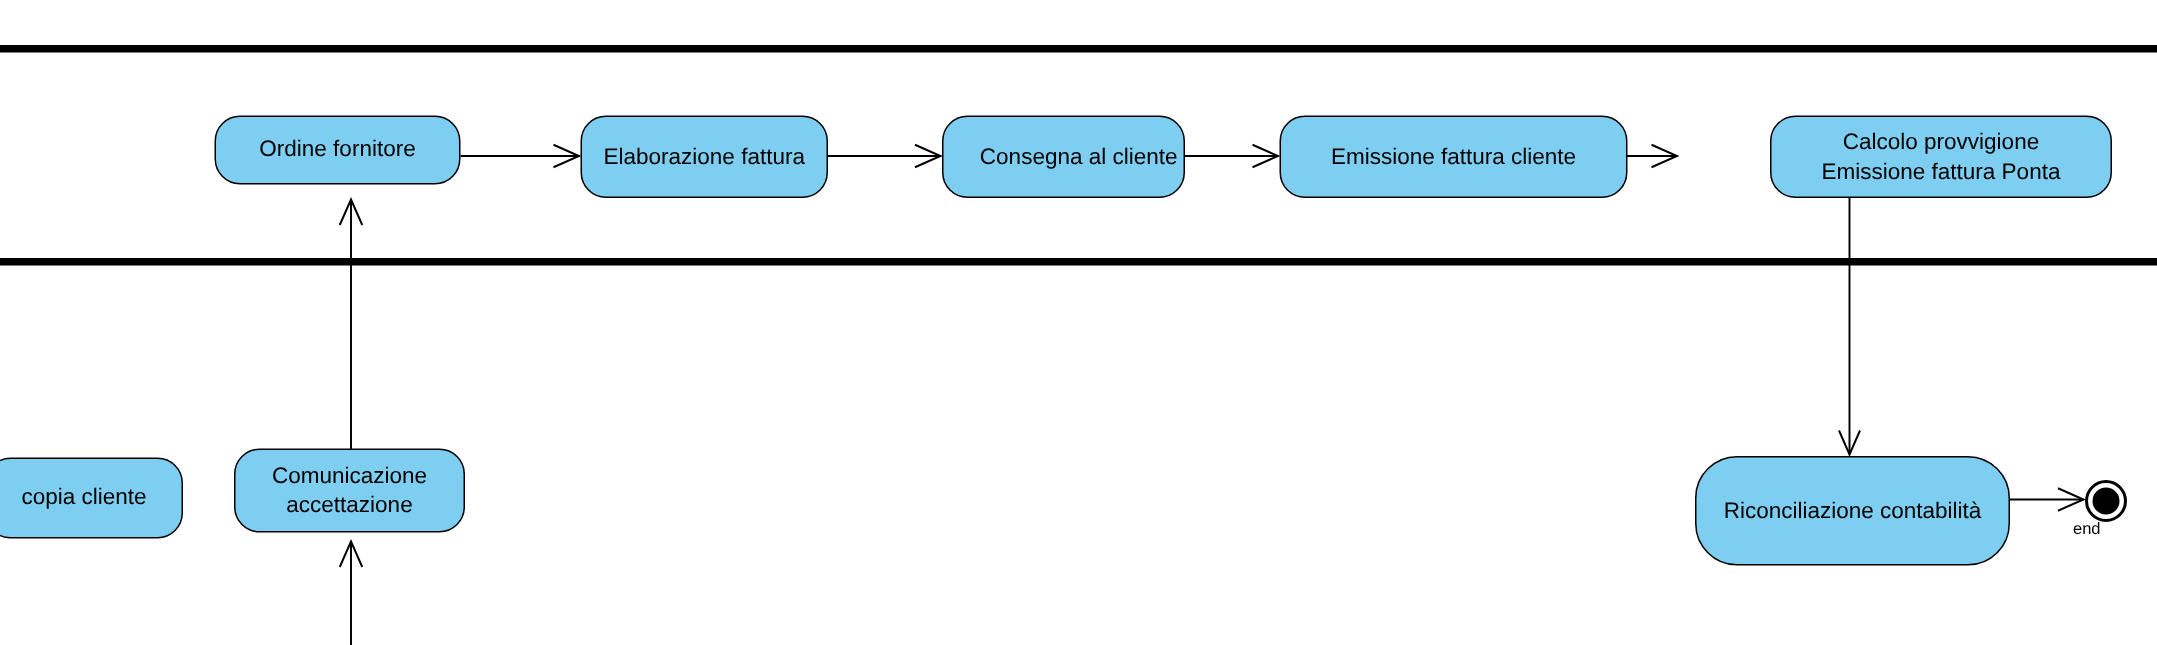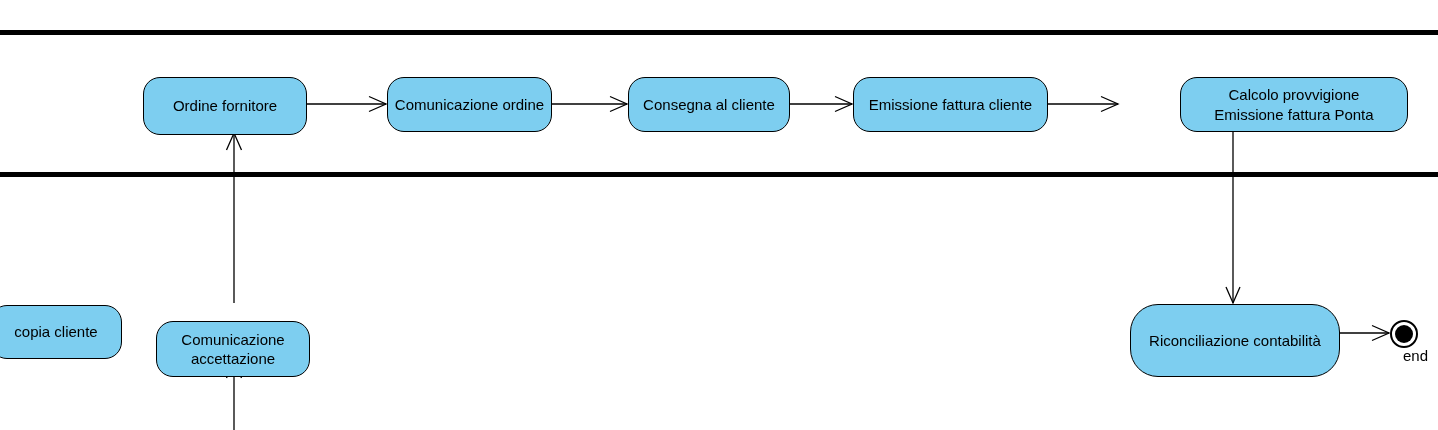--- a/index.html
+++ b/index.html
@@ -44,26 +44,26 @@
     display: flex;
     align-items: center;
     justify-content: center;
     text-align: center;
     font-size: 15px;
     line-height: 1.3;
     padding: 2px 4px;
   }
   .node .node-label { white-space: pre-line; }
   .n-copia          { left: -10px;  top: 305px; width: 132px; height: 54px; }
-  .n-ordine         { left: 143px;  top: 77px;  width: 164px; height: 58px; }
+  .n-ordine         { left: 143px;  top: 77px;  width: 164px; height: 46px; }
   .n-elaborazione   { left: 387px;  top: 77px;  width: 165px; height: 55px; }
-  .n-consegna       { left: 628px;  top: 77px;  width: 162px; height: 55px; }
-  .n-emissione      { left: 853px;  top: 77px;  width: 195px; height: 55px; }
+  .n-consegna       { left: 628px;  top: 77px;  width: 162px; height: 55px; justify-content: flex-end; }
+  .n-emissione      { left: 853px;  top: 77px;  width: 232px; height: 55px; }
   .n-calcolo        { left: 1180px; top: 77px;  width: 228px; height: 55px; text-align: center; }
-  .n-comunicazione  { left: 156px;  top: 321px; width: 154px; height: 56px; }
+  .n-comunicazione  { left: 156px;  top: 299px; width: 154px; height: 56px; }
   .n-riconciliazione{ left: 1130px; top: 304px; width: 210px; height: 73px; border-radius: 28px; }
   .end-state {
     position: absolute;
     left: 1390px;
     top: 320px;
     width: 28px;
     height: 28px;
     box-sizing: border-box;
     border: 2px solid #000000;
     border-radius: 50%;
@@ -76,22 +76,22 @@
     width: 18px;
     height: 18px;
     border-radius: 50%;
     background: #000000;
   }
   .end-label {
     position: absolute;
     left: 1382px;
     top: 347px;
     width: 46px;
-    text-align: right;
-    font-size: 15px;
+    text-align: left;
+    font-size: 11px;
   }
 </style>
 </head>
 <body>
 
 <div class="canvas">
 
   <div class="lane-divider divider-1"></div>
   <div class="lane-divider divider-2"></div>
 
@@ -132,21 +132,21 @@
 
   <div class="node n-copia">
     <span class="node-label">copia cliente</span>
   </div>
 
   <div class="node n-ordine">
     <span class="node-label">Ordine fornitore</span>
   </div>
 
   <div class="node n-elaborazione">
-    <span class="node-label">Comunicazione ordine</span>
+    <span class="node-label">Elaborazione fattura</span>
   </div>
 
   <div class="node n-consegna">
     <span class="node-label">Consegna al cliente</span>
   </div>
 
   <div class="node n-emissione">
     <span class="node-label">Emissione fattura cliente</span>
   </div>
 

